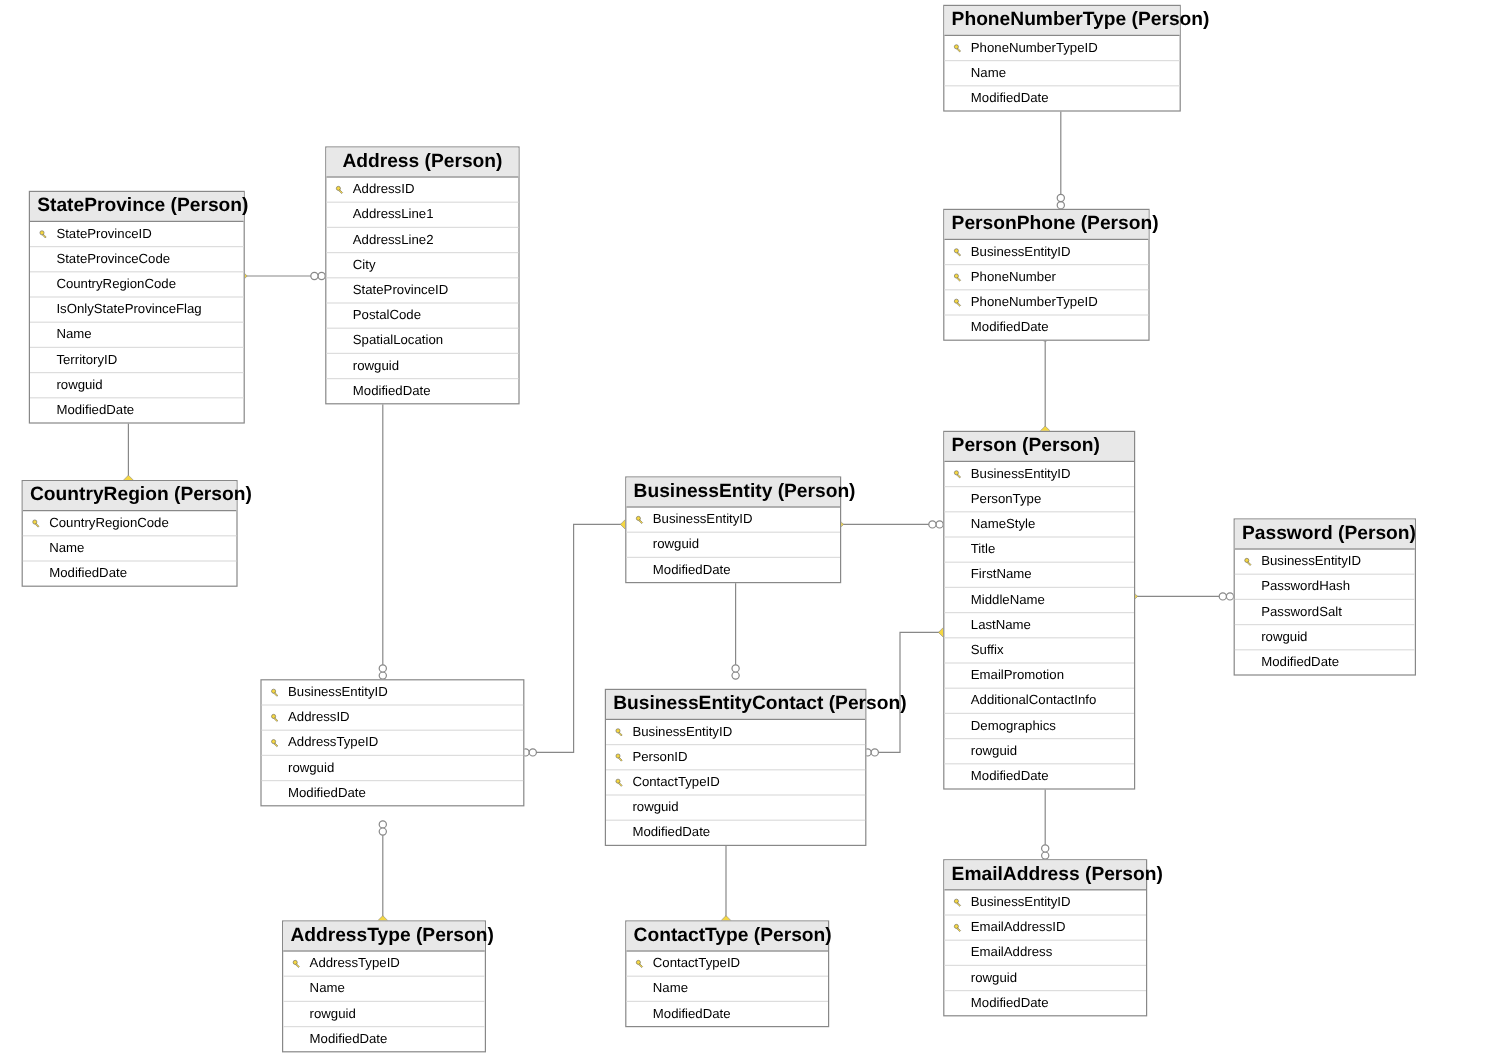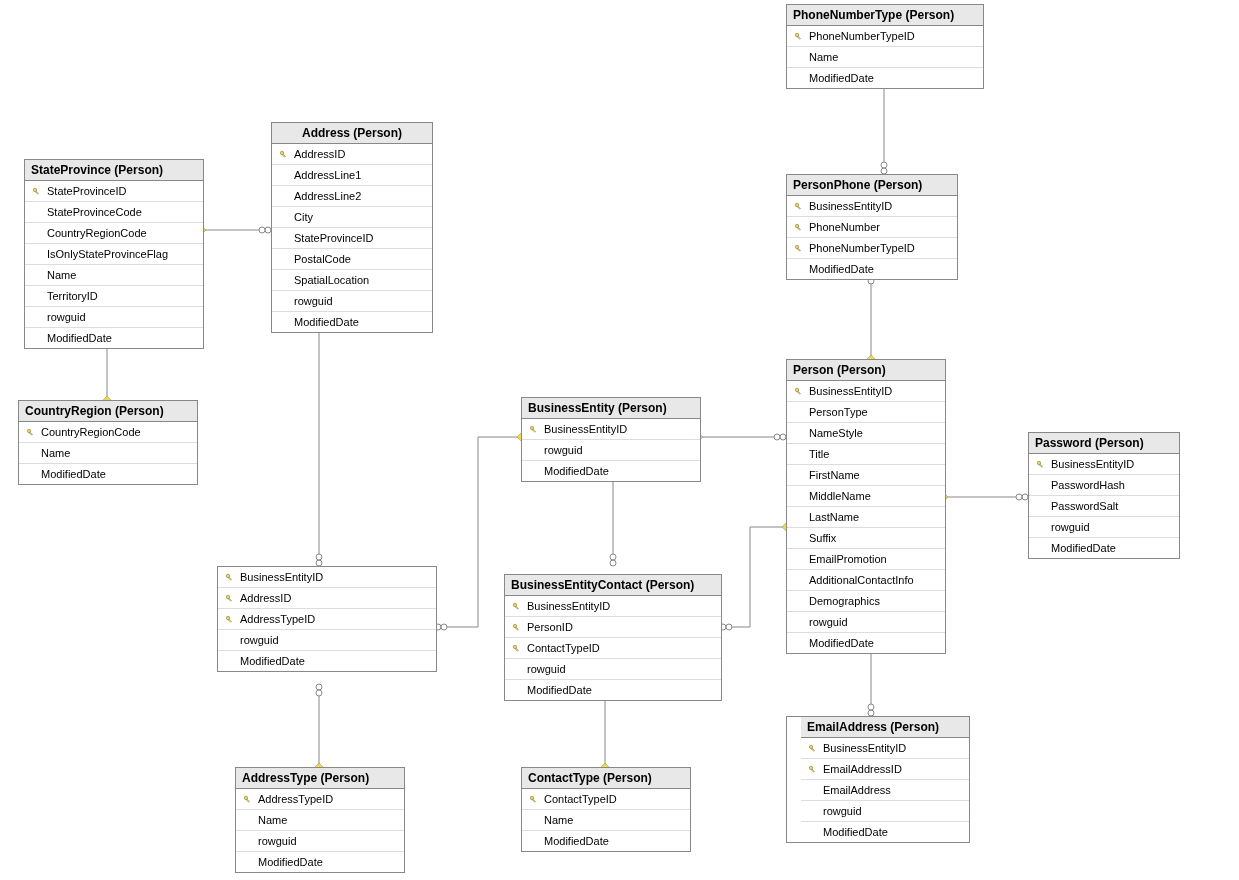--- a/index.html
+++ b/index.html
@@ -17,21 +17,21 @@
     position: absolute;
     border: 1px solid #888;
     background: #fff;
     box-shadow: 0 0 0 rgba(0,0,0,0);
   }
   .table-title {
     background: #e8e8e8;
     border-bottom: 1px solid #888;
     padding: 3px 6px;
     font-weight: bold;
-    font-size: 12px;
+    font-size: 16px;
     white-space: nowrap;
   }
   .table-body { }
   .col-row {
     display: flex;
     align-items: center;
     border-bottom: 1px solid #ddd;
     padding: 2px 4px;
     min-height: 16px;
   }
@@ -489,21 +489,21 @@
         <div class="col-row">
           <div class="key-cell"></div>
           <div class="col-name">rowguid</div>
         </div>
         <div class="col-row">
           <div class="key-cell"></div>
           <div class="col-name">ModifiedDate</div>
         </div>
       </div>
     </div>
-    <div class="table" style="left: 786px; top: 716px; width: 168px; padding-left: 14px;">
+    <div class="table" style="left: 786px; top: 716px; width: 168px;">
       <div class="table-title">EmailAddress (Person)</div>
       <div class="table-body">
         <div class="col-row">
           <div class="key-cell">
             <svg class="key-icon" viewBox="0 0 12 12">
               <circle cx="4" cy="4" r="2.3" fill="#f5d742" stroke="#555" stroke-width="0.6"></circle>
               <rect x="5.5" y="5.5" width="4.5" height="1.5" fill="#f5d742" stroke="#555" stroke-width="0.5" transform="rotate(45 5.5 5.5)"></rect>
             </svg>
           </div>
           <div class="col-name">BusinessEntityID</div>

